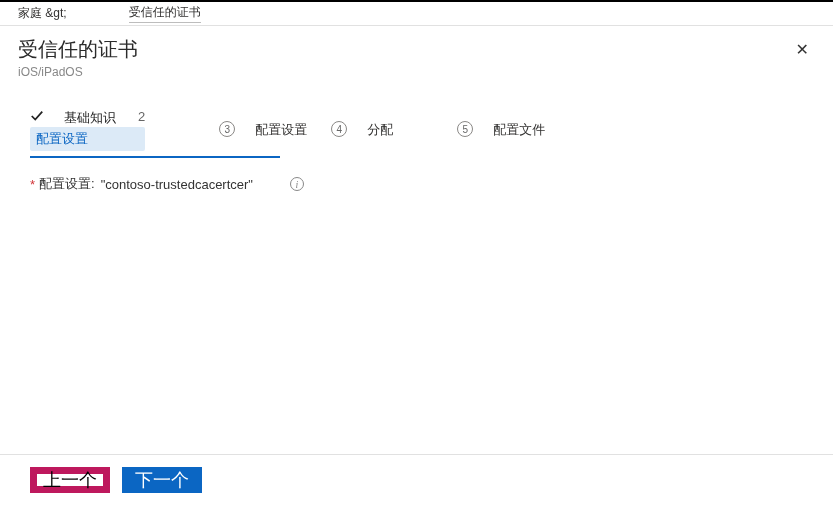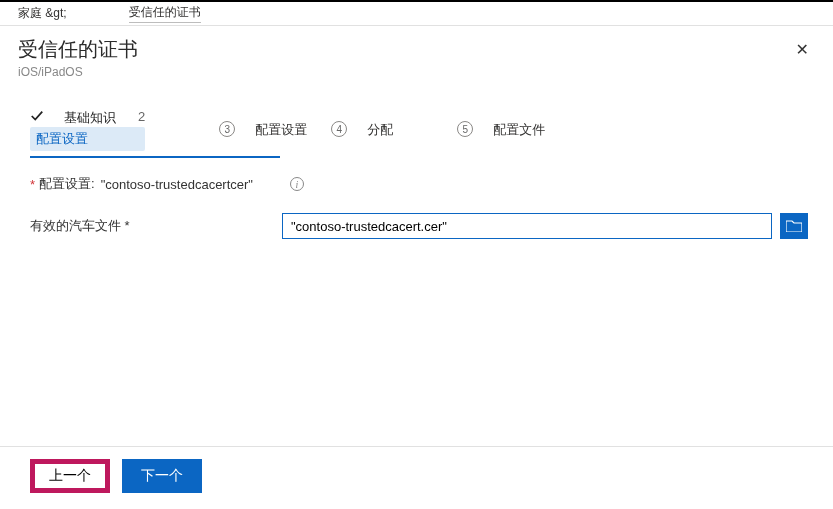--- a/index.html
+++ b/index.html
@@ -161,23 +161,23 @@
       bottom: 16px;
       left: 0;
       width: 100%;
       border-top: 1px solid #e1e1e1;
       padding: 12px 0 0 30px;
       display: flex;
       gap: 12px;
     }
     .btn {
       min-width: 80px;
-      height: 34px;
-      font-size: 14px;
-      border: 5px solid #be185d;
+      height: 26px;
+      font-size: 18px;
+      border: 7px solid #be185d;
       background: #fff;
       cursor: pointer;
       display: inline-flex;
       align-items: center;
       justify-content: center;
     }
     .btn.primary {
       background: #0b66c3;
       border-color: #0b66c3;
       color: #fff;
@@ -238,31 +238,18 @@
 <div class="content">
   <div class="row">
     <div class="lbl">
       <span class="req">*</span>
       <span>配置设置:</span>
       <span style="margin-left:4px;">"contoso-trustedcacertcer"</span>
     </div>
     <span class="info">i</span>
   </div>
 
-  <div class="row">
-    <div class="lbl">
-      <span>有效的汽车文件 *</span>
-    </div>
-    <div class="filebox">
-      <input type="text" value="&quot;contoso-trustedcacert.cer&quot;" style="">
-      <div class="browse">
-        <svg width="16" height="12" viewBox="0 0 16 12">
-            <path d="M0 1 h6 l2 2 h8 v9 h-16 z" fill="none" stroke="#fff" stroke-width="1.2"></path>
-          </svg>
-      </div>
-    </div>
-  </div>
 </div>
 
 <div class="footer">
   <button class="btn">上一个</button>
   <button class="btn primary">下一个</button>
 </div>
 
 </body></html>

